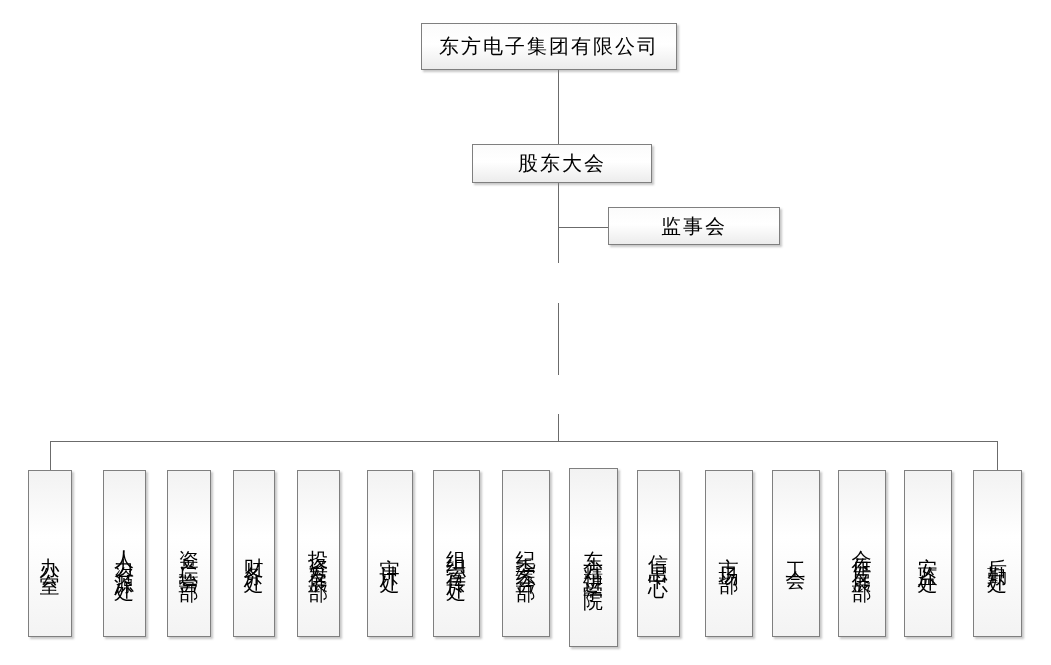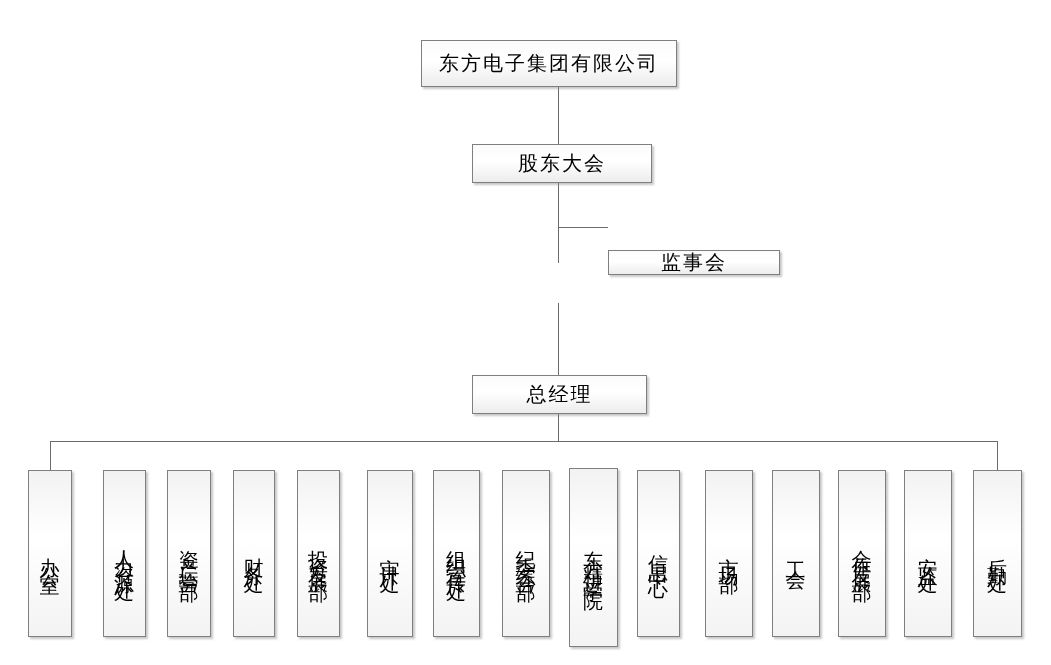--- a/index.html
+++ b/index.html
@@ -66,31 +66,28 @@
 
   <div class="line v" style="left:558px; top:70px;  height:74px;"></div>
   <div class="line v" style="left:558px; top:183px; height:80px;"></div>
   <div class="line h" style="left:558px; top:227px; width:50px;"></div>
   <div class="line v" style="left:558px; top:303px; height:72px;"></div>
   <div class="line v" style="left:558px; top:414px; height:27px;"></div>
   <div class="line h" style="left:50px;  top:441px; width:948px;"></div>
   <div class="line v" style="left:50px;  top:441px; height:29px;"></div>
   <div class="line v" style="left:997px; top:441px; height:29px;"></div>
 
-  <div class="node" style="left:421px; top:40px;  width:256px; height:47px;">
+  <div class="node" style="left:421px; top:23px;  width:256px; height:47px;">
     <span>东方电子集团有限公司</span>
   </div>
   <div class="node" style="left:472px; top:144px; width:180px; height:39px;">
     <span>股东大会</span>
   </div>
-  <div class="node" style="left:608px; top:207px; width:172px; height:25px;margin-top:43px;">
+  <div class="node" style="left:608px; top:207px; width:172px; height:38px;">
     <span>监事会</span>
-  </div>
-  <div class="node" style="left:472px; top:375px; width:175px; height:39px;">
-    <span>总经理</span>
   </div>
 
   <div class="dept" style="left:28px;  width:44px;">
       <span>办公室</span>
     </div>
   <div class="dept" style="left:103px; width:43px;">
       <span>人力资源处</span>
     </div>
   <div class="dept" style="left:167px; width:44px;">
       <span>资产运营部</span>

